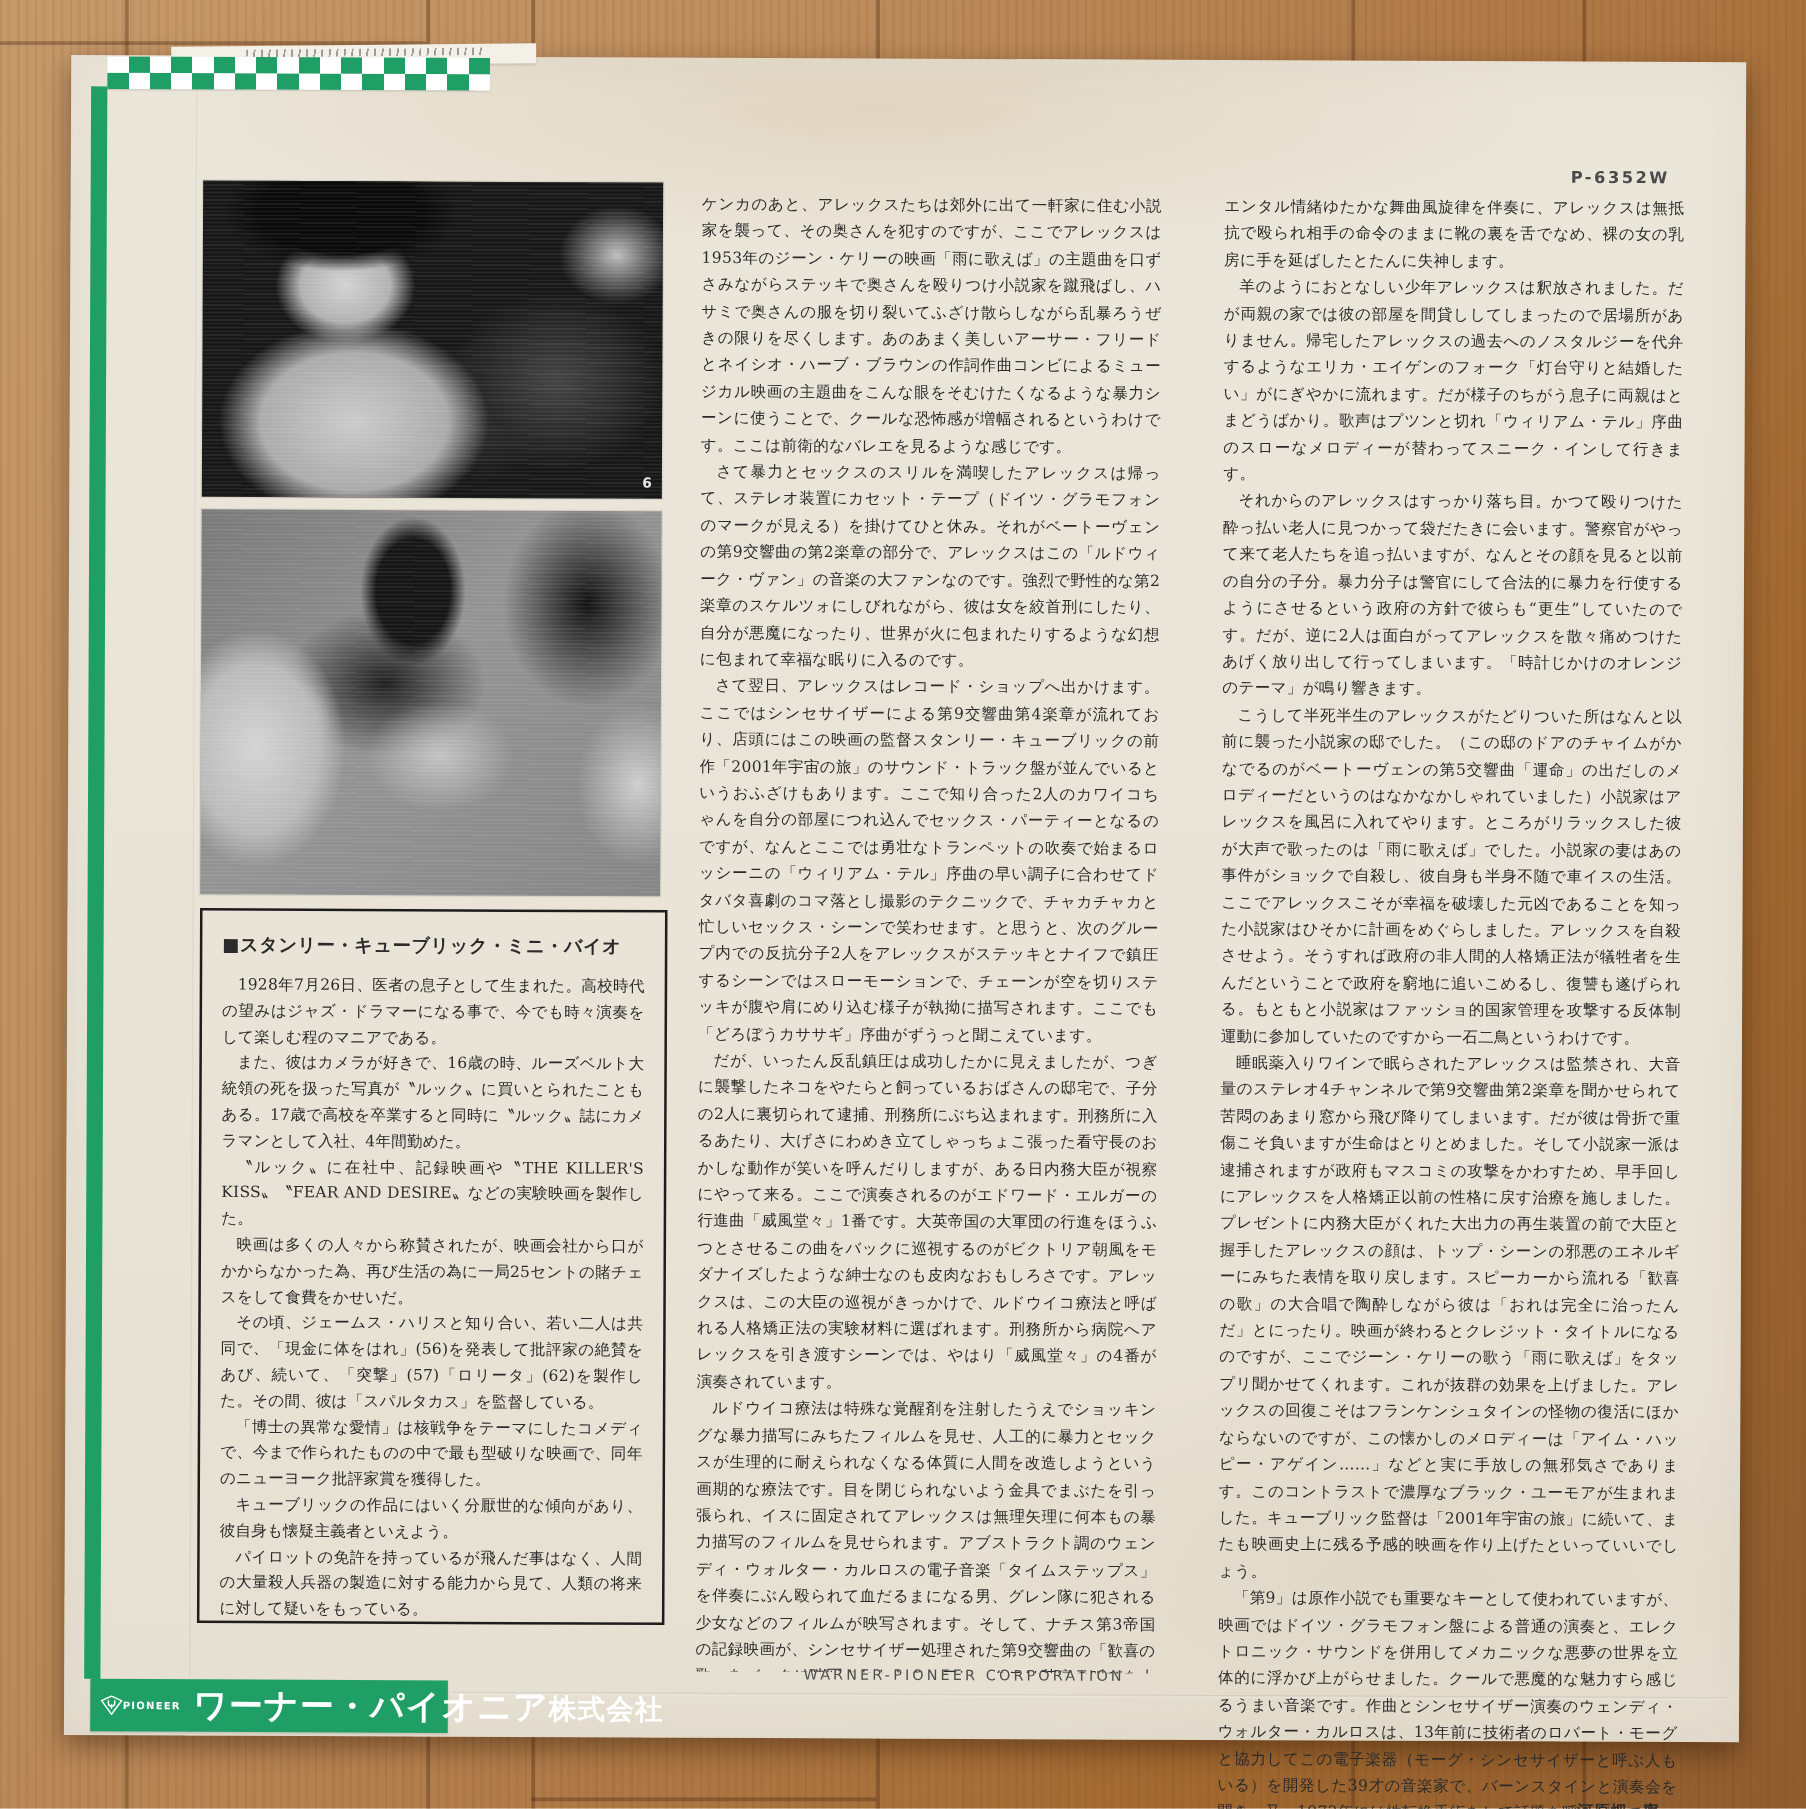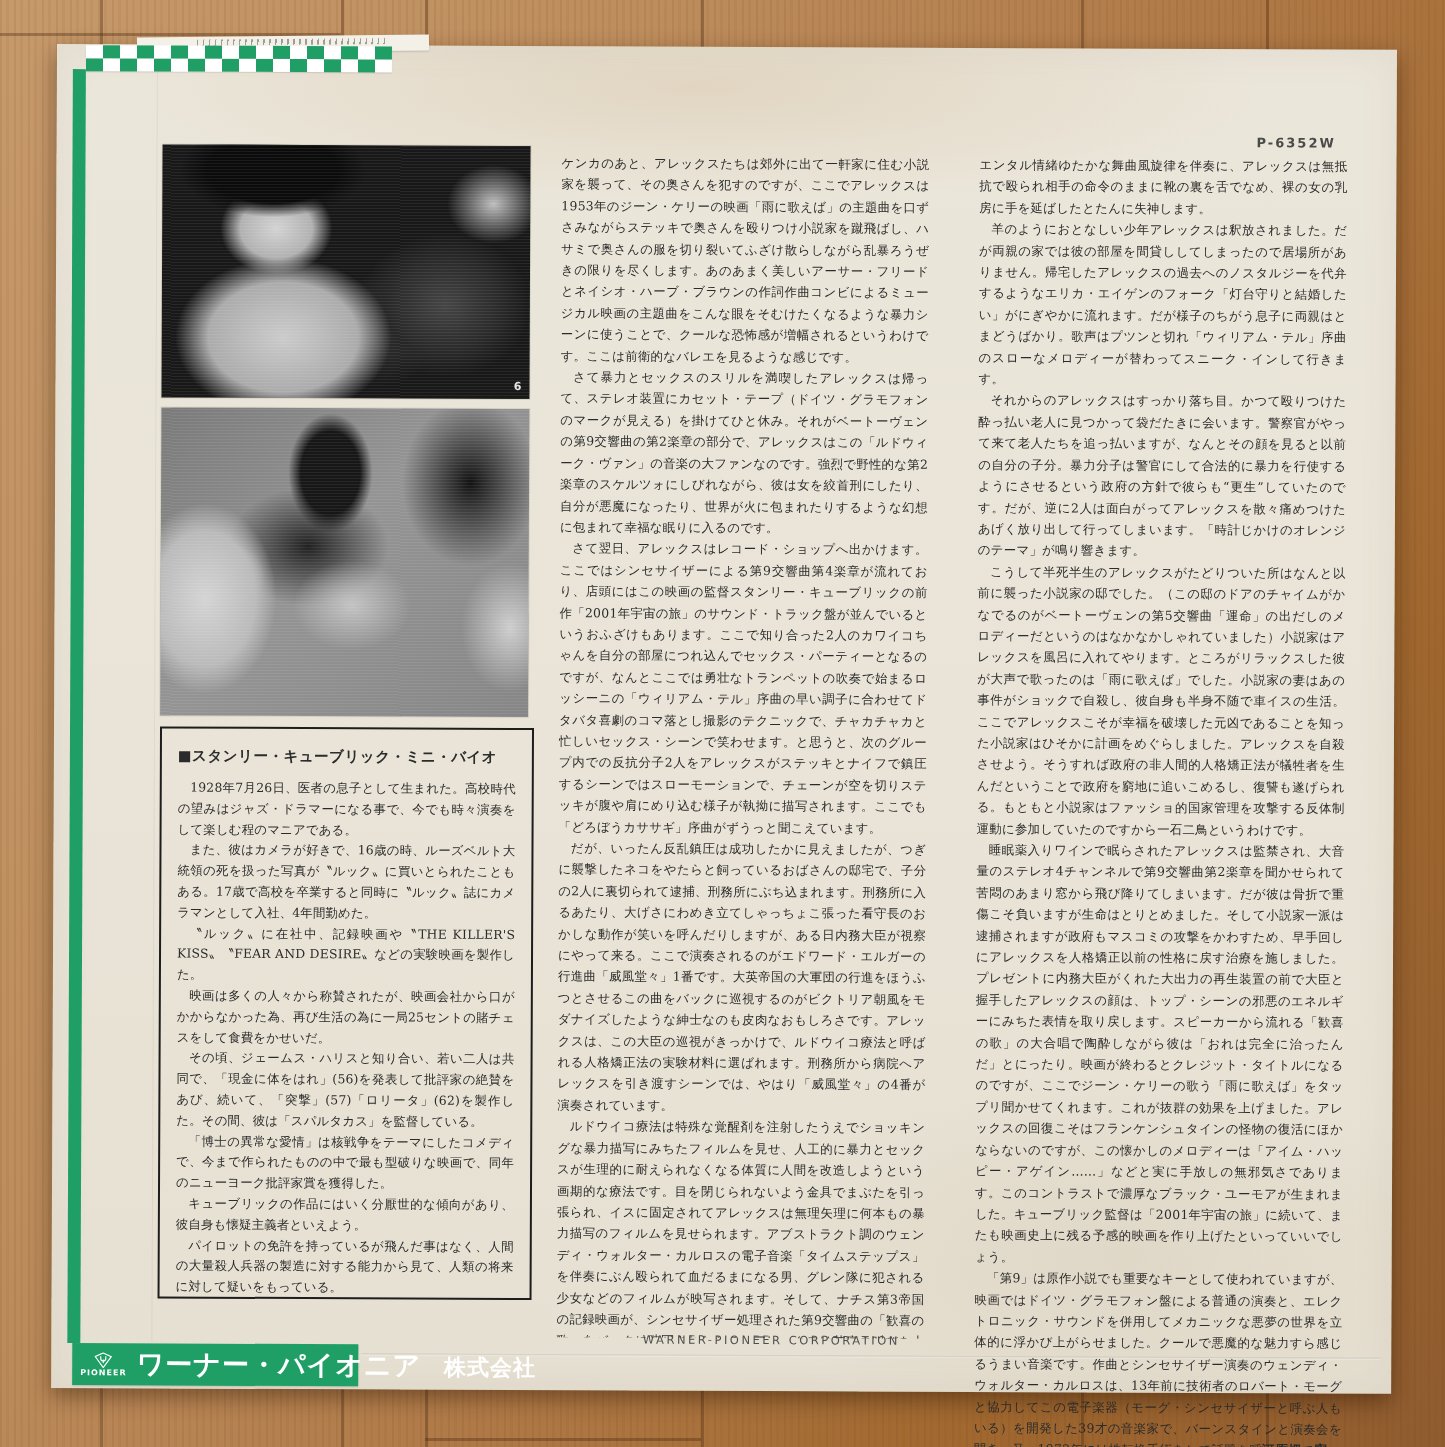--- a/index.html
+++ b/index.html
@@ -44,26 +44,26 @@
     background-size:100% 50%,100% 50%;background-position:0 0,0 100%;background-repeat:no-repeat;
     box-shadow:0 1px 1px rgba(0,0,0,.12);
   }
   .obi-line{position:absolute;left:16px;top:25px;width:13px;height:1274px;background:var(--g);}
   .obi-fold{position:absolute;left:100px;top:27px;width:1px;height:1270px;background:rgba(0,0,0,.05);}
   .obi-band{
     position:absolute;left:21px;top:1299px;width:286px;height:42px;background:var(--g);
     display:flex;align-items:center;gap:10px;padding-left:8px;box-sizing:border-box;
     box-shadow:0 1px 2px rgba(0,0,0,.15);
   }
-  .pioneer-logo{display:flex;flex-direction:column;align-items:center;color:#fff;line-height:1;}
+  .pioneer-logo{display:flex;flex-direction:row;align-items:center;color:#fff;line-height:1;}
   .pioneer-logo svg{display:block;}
   .pioneer-logo .ptext{font-family:"DejaVu Sans","Liberation Sans",sans-serif;font-size:8px;letter-spacing:1px;font-weight:bold;margin-top:1px;}
   .obi-company{font-family:"DejaVu Sans","Liberation Sans",sans-serif;color:#fff;white-space:nowrap;display:flex;align-items:baseline;}
   .obi-brand{font-size:27px;font-weight:900;letter-spacing:1px;}
-  .obi-suffix{font-size:22px;font-weight:700;letter-spacing:1px;margin-left:23px;}
+  .obi-suffix{font-size:22px;font-weight:700;letter-spacing:1px;}
   
   .photo{position:absolute;left:106px;width:368px;filter:saturate(0);box-shadow:0 0 0 1px rgba(0,0,0,.08);}
   .photo::after{content:"";position:absolute;inset:0;opacity:.14;
     background:repeating-linear-gradient(0deg, rgba(255,255,255,.5) 0 1px, rgba(0,0,0,0) 1px 3px);}
   .photo1{top:100px;height:253px;
     background:
       radial-gradient(120px 60px at 30% 10%, #0b0b0b 0%, #0b0b0b 55%, rgba(11,11,11,0) 78%),
       radial-gradient(80px 66px at 31% 33%, #d9d3c3 0%, #b8b1a1 45%, rgba(40,38,34,0) 70%),
       radial-gradient(150px 110px at 33% 76%, #d2cbb9 0%, #b2ab99 50%, rgba(30,28,24,0) 72%),
       radial-gradient(66px 56px at 90% 23%, #c5beae 0%, rgba(30,28,24,0) 70%),

